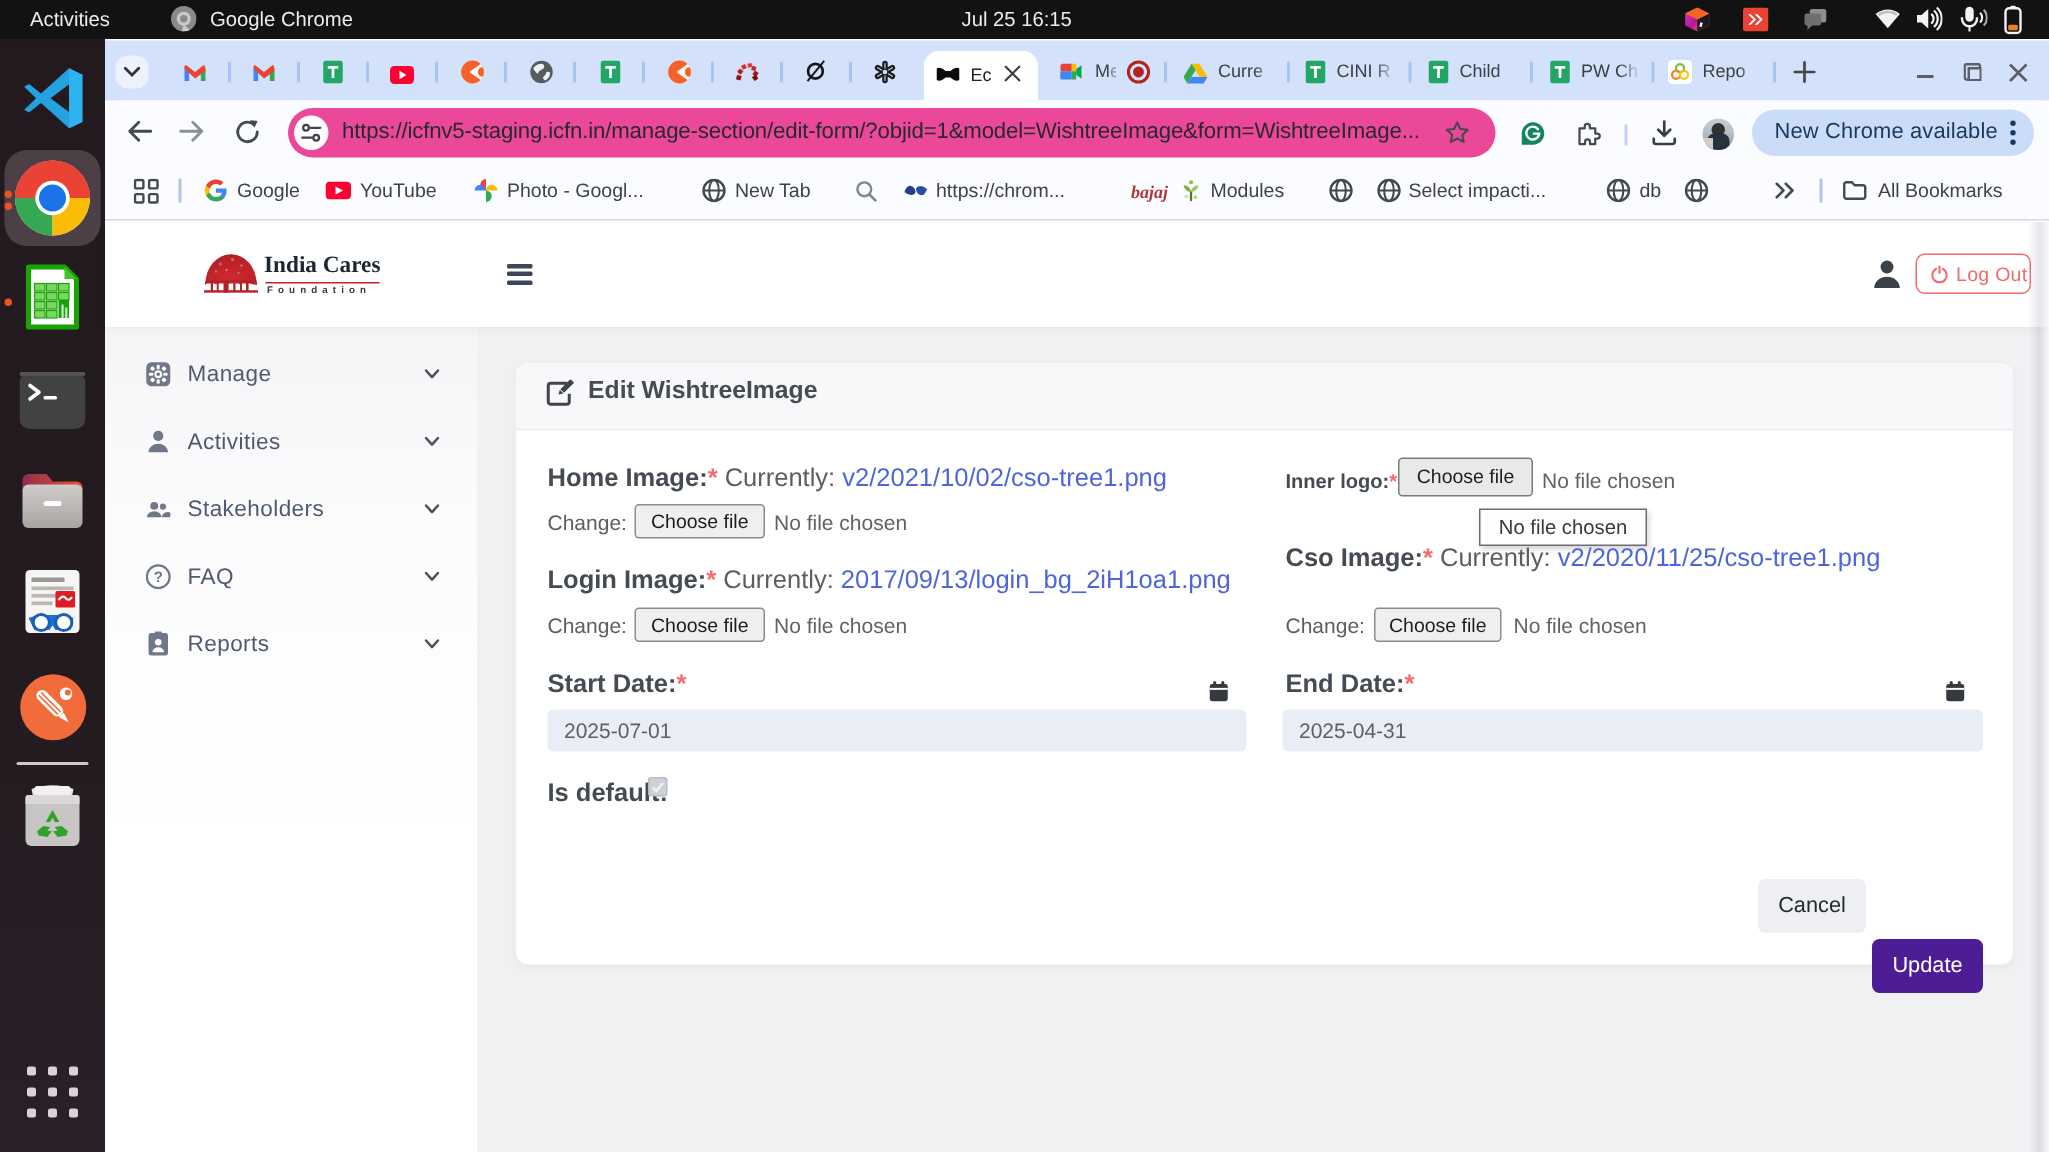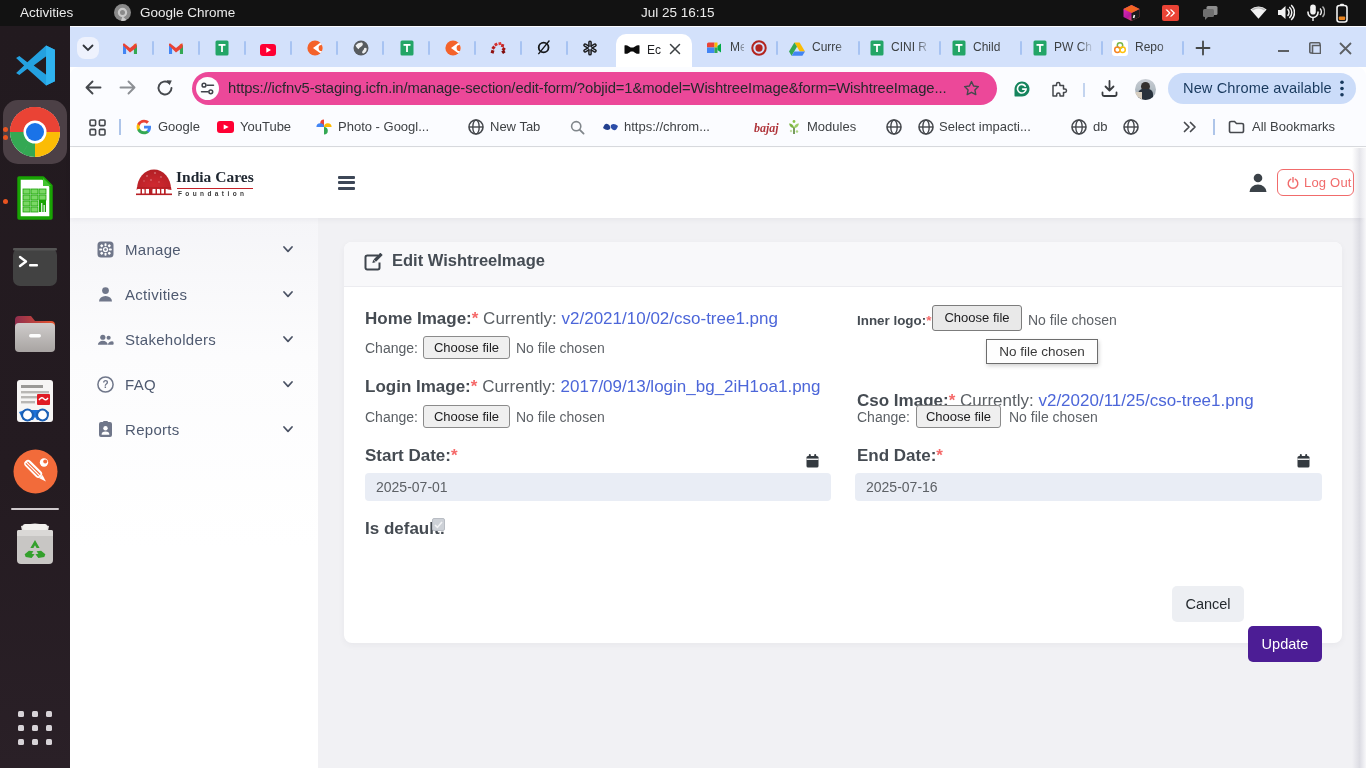--- a/index.html
+++ b/index.html
@@ -669,21 +669,21 @@
   <span class="lbl" style="left:513px;top:71px;font-size:13.4px;">Inner logo:<span class="ast">*</span></span>
   <div class="cfbtn" style="left:588px;top:63px;width:90px;height:26px;line-height:24px;background:#e9e9e9;border-color:#7c7c7c;">Choose file</div>
   <span class="nfc" style="left:684px;top:70px;">No file chosen</span>
   <div class="abs" style="left:642px;top:97px;width:112px;height:25px;background:#fefefe;border:1px solid #6d6d6d;box-shadow:1px 2px 4px rgba(0,0,0,.18);font-size:13.5px;color:#3a3a3a;text-align:center;line-height:23px;">No file chosen</div>
 
   <span class="plain" style="left:21px;top:98px;">Change:</span>
   <div class="cfbtn" style="left:79px;top:94px;width:87px;">Choose file</div>
   <span class="nfc" style="left:172px;top:98px;">No file chosen</span>
 
   <span class="lbl" style="left:21px;top:135px;">Login Image:<span class="ast">*</span> <span style="font-weight:normal;color:#5a5f64;">Currently:</span> <span style="font-weight:normal;" class="lnk">2017/09/13/login_bg_2iH1oa1.png</span></span>
-  <span class="lbl" style="left:513px;top:149px;">Cso Image:<span class="ast">*</span> <span style="font-weight:normal;color:#5a5f64;">Currently:</span> <span style="font-weight:normal;" class="lnk">v2/2020/11/25/cso-tree1.png</span></span>
+  <span class="lbl" style="left:513px;top:120px;">Cso Image:<span class="ast">*</span> <span style="font-weight:normal;color:#5a5f64;">Currently:</span> <span style="font-weight:normal;" class="lnk">v2/2020/11/25/cso-tree1.png</span></span>
 
   <span class="plain" style="left:21px;top:167px;">Change:</span>
   <div class="cfbtn" style="left:79px;top:163px;width:87px;">Choose file</div>
   <span class="nfc" style="left:172px;top:167px;">No file chosen</span>
   <span class="plain" style="left:513px;top:167px;">Change:</span>
   <div class="cfbtn" style="left:572px;top:163px;width:85px;">Choose file</div>
   <span class="nfc" style="left:665px;top:167px;">No file chosen</span>
 
   <span class="lbl" style="left:21px;top:204px;">Start Date:<span class="ast">*</span></span>
   <svg class="abs" style="left:462px;top:212px;" width="13" height="14" viewBox="0 0 13 14">
@@ -693,21 +693,21 @@
       <rect x="0.5" y="4.6" width="12" height="1.3" fill="#fff"></rect>
     </svg>
   <div class="dinput" style="left:21px;top:231px;width:466px;">2025-07-01</div>
   <span class="lbl" style="left:513px;top:204px;">End Date:<span class="ast">*</span></span>
   <svg class="abs" style="left:953px;top:212px;" width="13" height="14" viewBox="0 0 13 14">
       <rect x="0.5" y="2" width="12" height="11.5" rx="1.6" fill="#343a40"></rect>
       <rect x="2.8" y="0" width="2" height="4" rx="1" fill="#343a40"></rect>
       <rect x="8.2" y="0" width="2" height="4" rx="1" fill="#343a40"></rect>
       <rect x="0.5" y="4.6" width="12" height="1.3" fill="#fff"></rect>
     </svg>
-  <div class="dinput" style="left:511px;top:231px;width:467px;">2025-07-16</div>
+  <div class="dinput" style="left:511px;top:231px;width:467px;">2025-04-31</div>
 
   <span class="lbl" style="left:21px;top:277px;">Is default:</span>
   <div class="abs" style="left:88px;top:276px;width:13px;height:13px;background:#cdd1d7;border:1px solid #b9bdc4;border-radius:2px;">
     <svg style="position:absolute;left:1px;top:2px;" width="9" height="8" viewBox="0 0 9 8">
         <path d="M1 4 L3.4 6.4 L8 1" fill="none" stroke="#f2f3f5" stroke-width="1.6"></path>
       </svg>
   </div>
 
   <div class="btn" style="left:828px;width:72px;background:#edeff3;color:#24292e;">Cancel</div>
   <div class="btn" style="left:904px;width:74px;background:#4c1d95;color:#fff;margin-top:40px;">Update</div>

